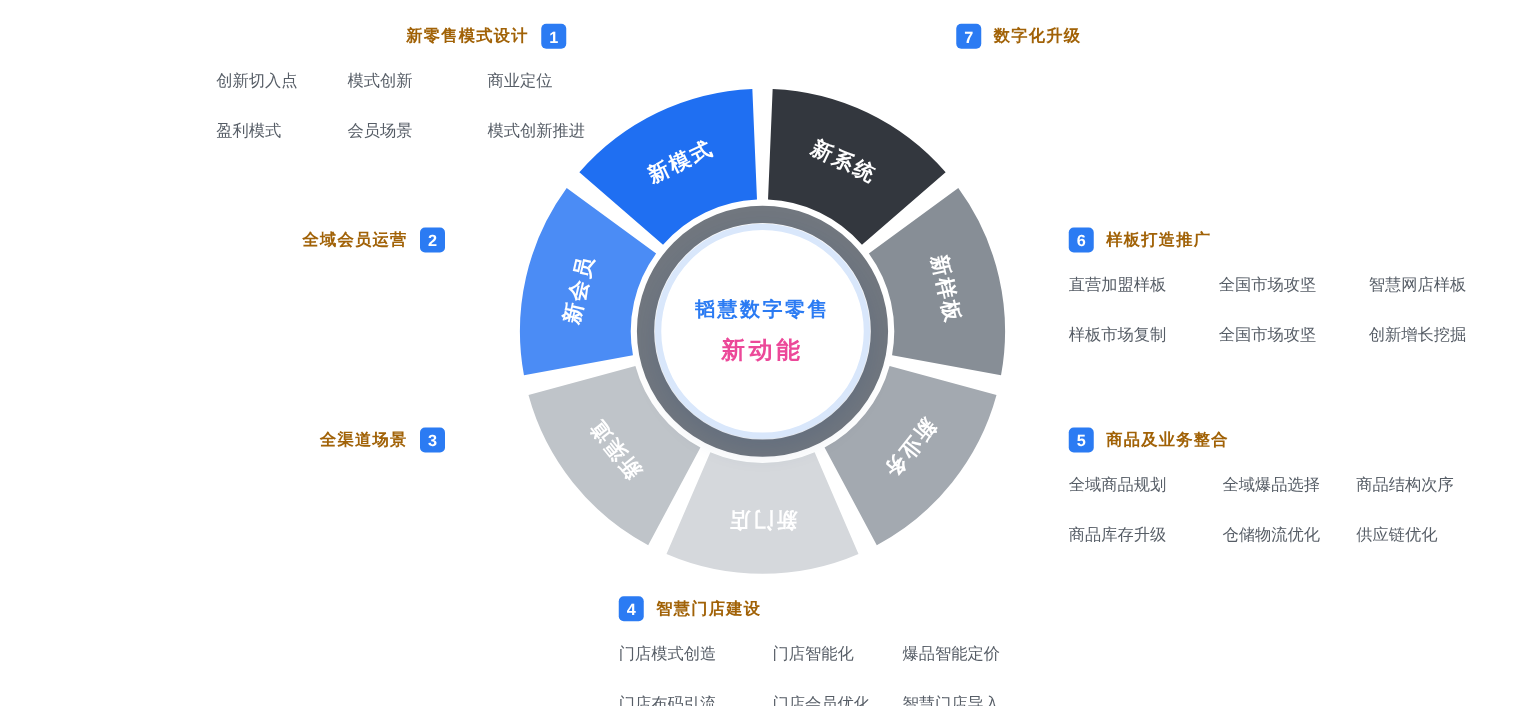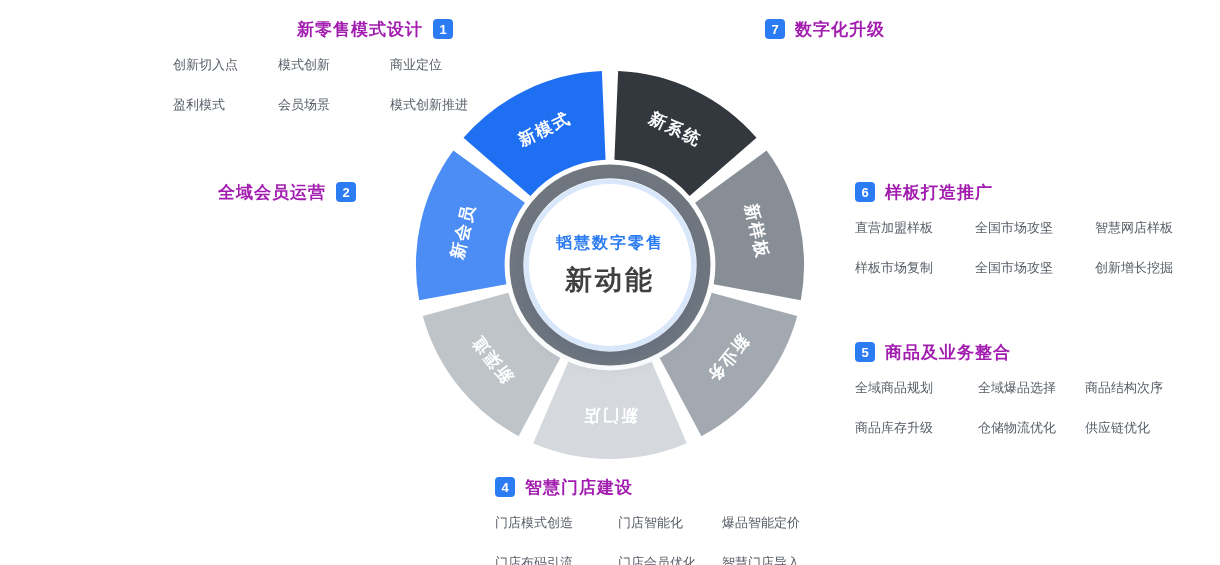--- a/index.html
+++ b/index.html
@@ -4,21 +4,21 @@
 <style>
   html,body{margin:0;padding:0;}
   body{
     width:1220px;height:565px;position:relative;background:#ffffff;overflow:hidden;
     font-family:"Liberation Sans","DejaVu Sans",sans-serif;
   }
   .section{position:absolute;}
   .title-row{display:flex;align-items:center;gap:10px;height:22px;}
   .badge-right .title-row{justify-content:flex-end;}
   .badge-left  .title-row{justify-content:flex-start;}
-  .title{font-size:17px;font-weight:700;color:#a21caf;letter-spacing:1px;white-space:nowrap;}
+  .title{font-size:13px;font-weight:700;color:#a16207;letter-spacing:1px;white-space:nowrap;}
   .badge{
     width:20px;height:20px;border-radius:4px;background:#2b7bf3;color:#fff;
     font-size:13px;font-weight:700;display:flex;align-items:center;justify-content:center;flex:0 0 auto;
   }
   .items{display:grid;row-gap:22px;margin-top:16px;}
   .item{font-size:13px;color:#565d66;line-height:18px;white-space:nowrap;}
 
   
   .s1{left:173px;top:18px;width:280px;}
   .s1 .items{grid-template-columns:105px 112px auto;}
@@ -43,21 +43,21 @@
     text-anchor:middle;dominant-baseline:central;
     font-family:"Liberation Sans","DejaVu Sans",sans-serif;
   }
   .center-circle{
     position:absolute;left:50%;top:50%;width:162px;height:162px;margin:-86px 0 0 -86px;
     background:#ffffff;border-radius:50%;border:5px solid #d9e7fb;
     box-shadow:0 8px 20px rgba(40,70,120,.18);
     display:flex;flex-direction:column;align-items:center;justify-content:center;
   }
   .center-line1{font-size:16px;font-weight:700;color:#2b7bf3;letter-spacing:2px;}
-  .center-line2{font-size:27px;font-weight:700;color:#404040;letter-spacing:3px;margin-top:8px;}
+  .center-line2{font-size:19px;font-weight:700;color:#ec4899;letter-spacing:3px;margin-top:8px;}
 </style>
 </head>
 <body>
 
 <div id="sections">
     <div class="section s1 badge-right">
       <div class="title-row">
         <span class="title">新零售模式设计</span>
         <span class="badge">1</span>
       </div>
@@ -70,20 +70,24 @@
         <span class="item">模式创新推进</span>
       </div>
     </div>
     <div class="section s2 badge-right">
       <div class="title-row">
         <span class="title">全域会员运营</span>
         <span class="badge">2</span>
       </div>
     </div>
     <div class="section s3 badge-right">
+      <div class="title-row">
+        <span class="title">全渠道场景</span>
+        <span class="badge">3</span>
+      </div>
     </div>
     <div class="section s4 badge-left">
       <div class="title-row">
         <span class="badge">4</span>
         <span class="title">智慧门店建设</span>
       </div>
       <div class="items">
         <span class="item">门店模式创造</span>
         <span class="item">门店智能化</span>
         <span class="item">爆品智能定价</span>

